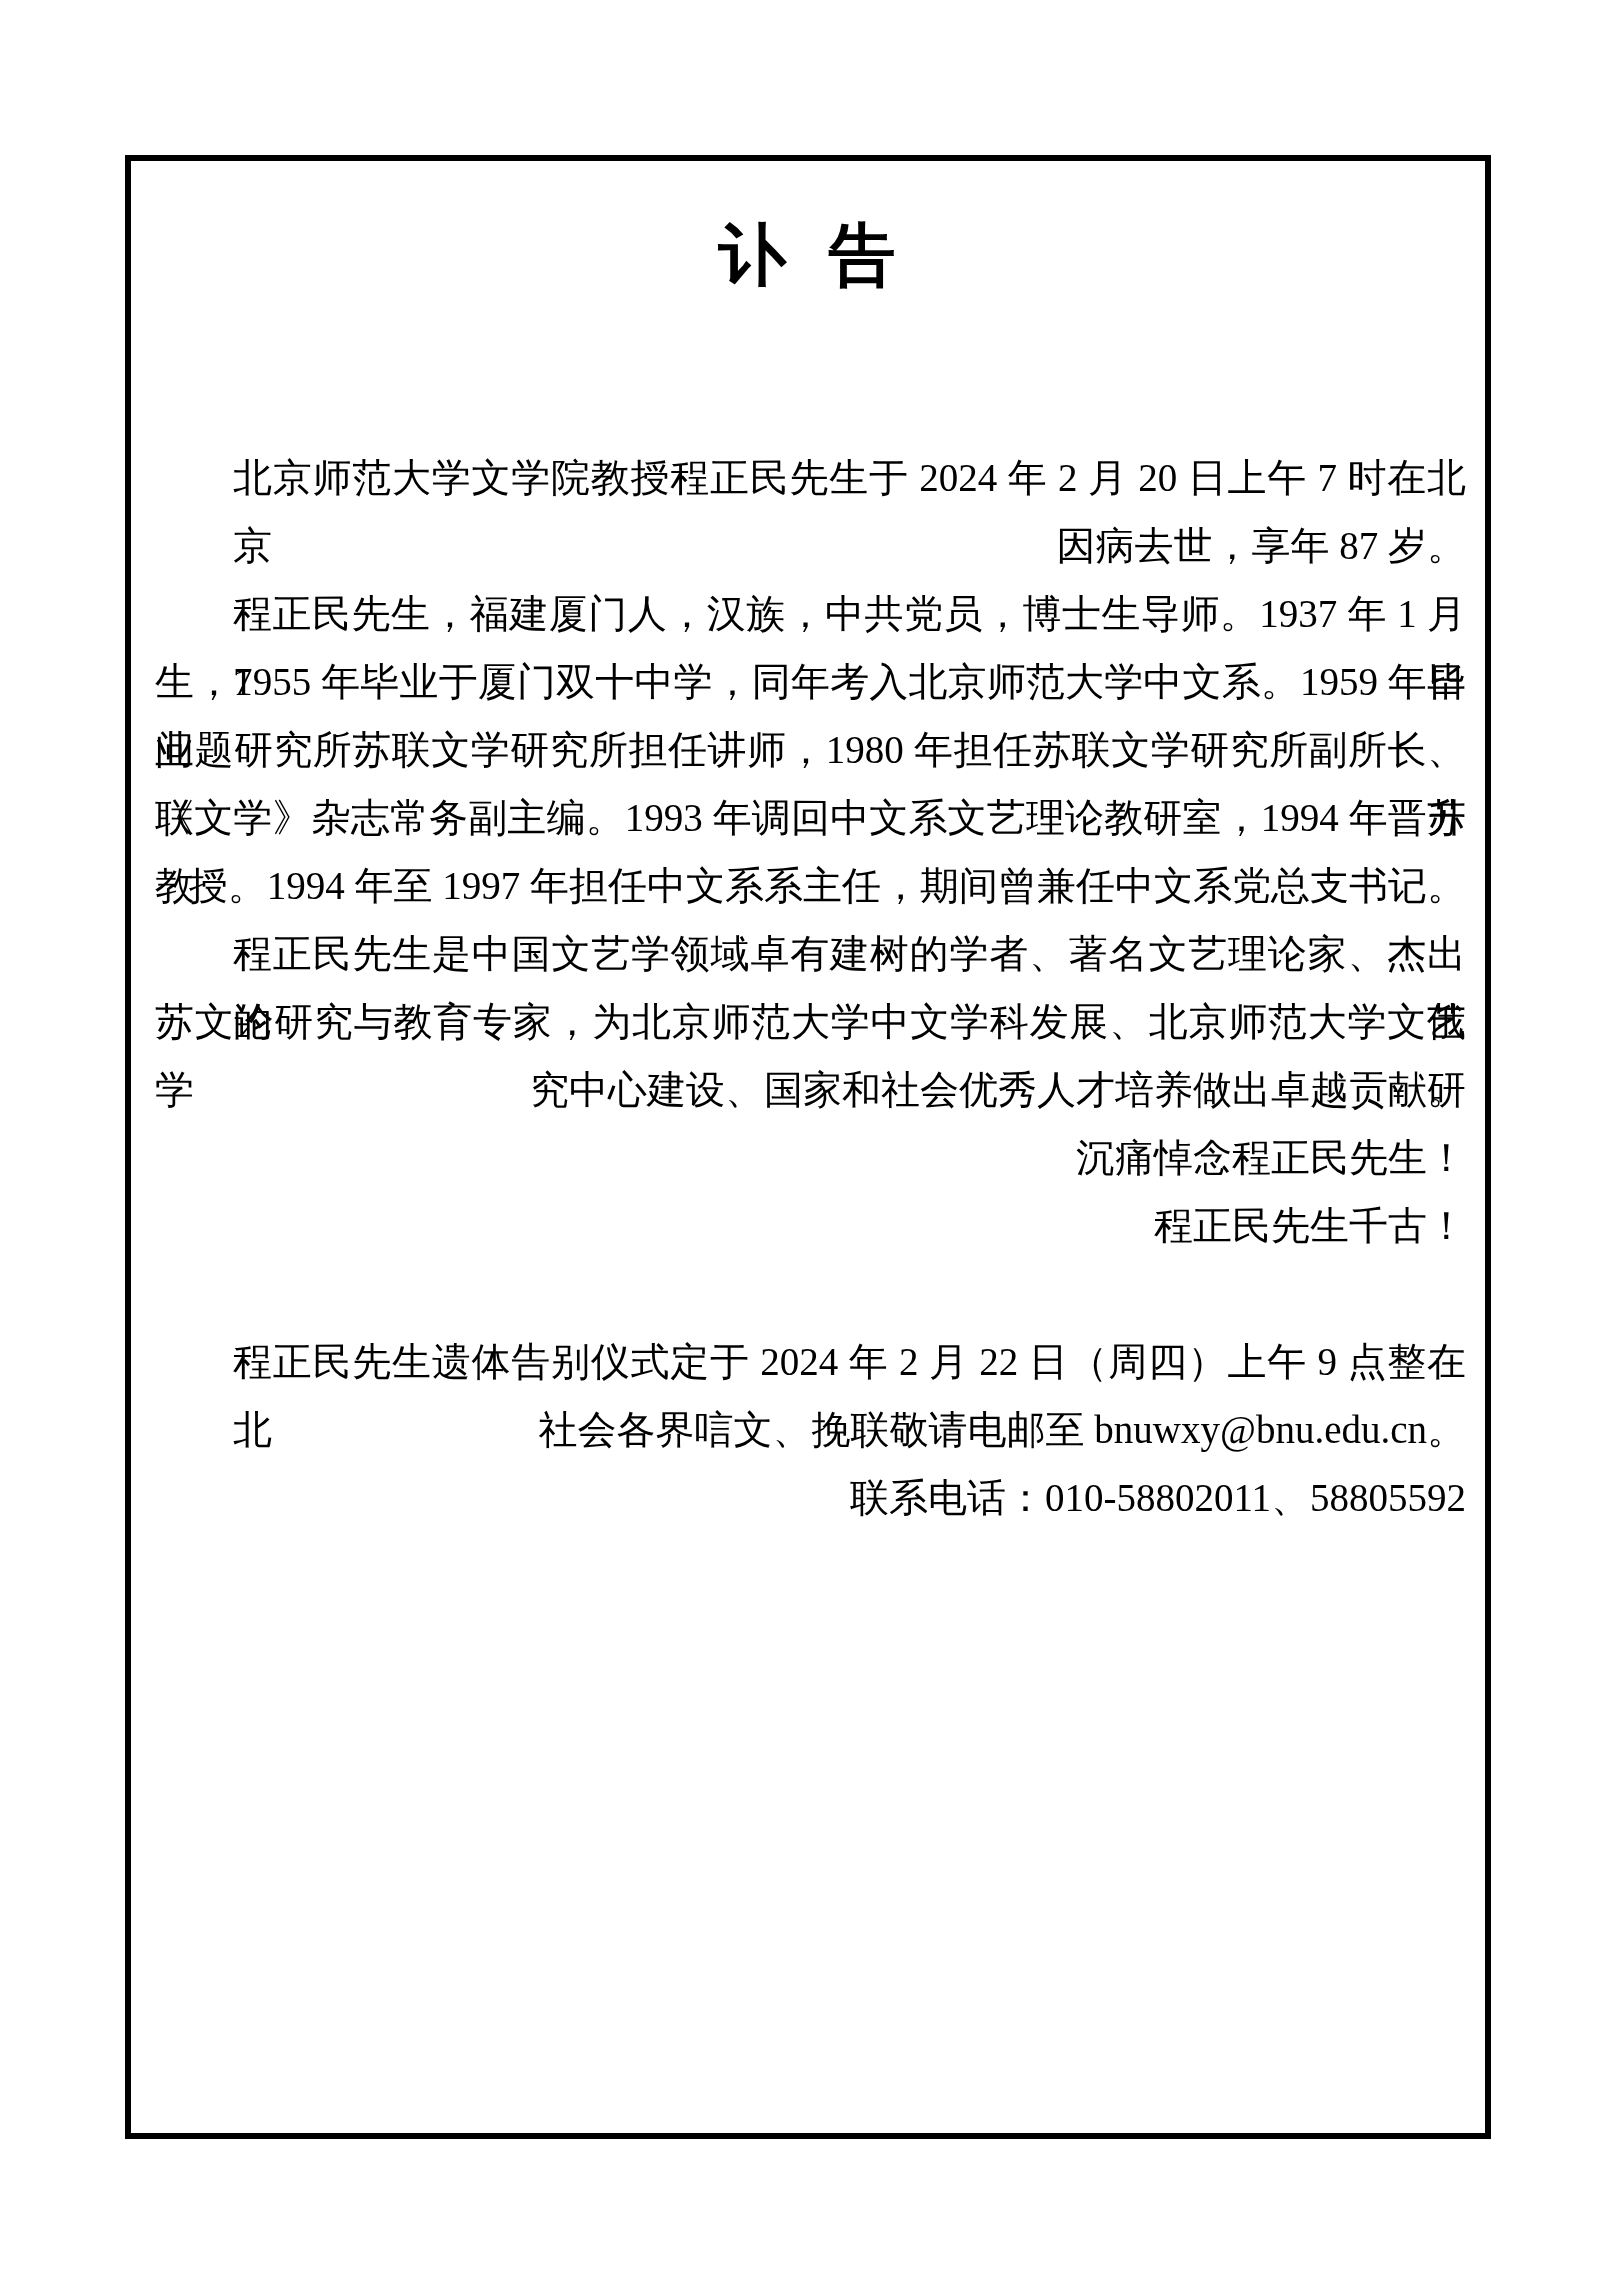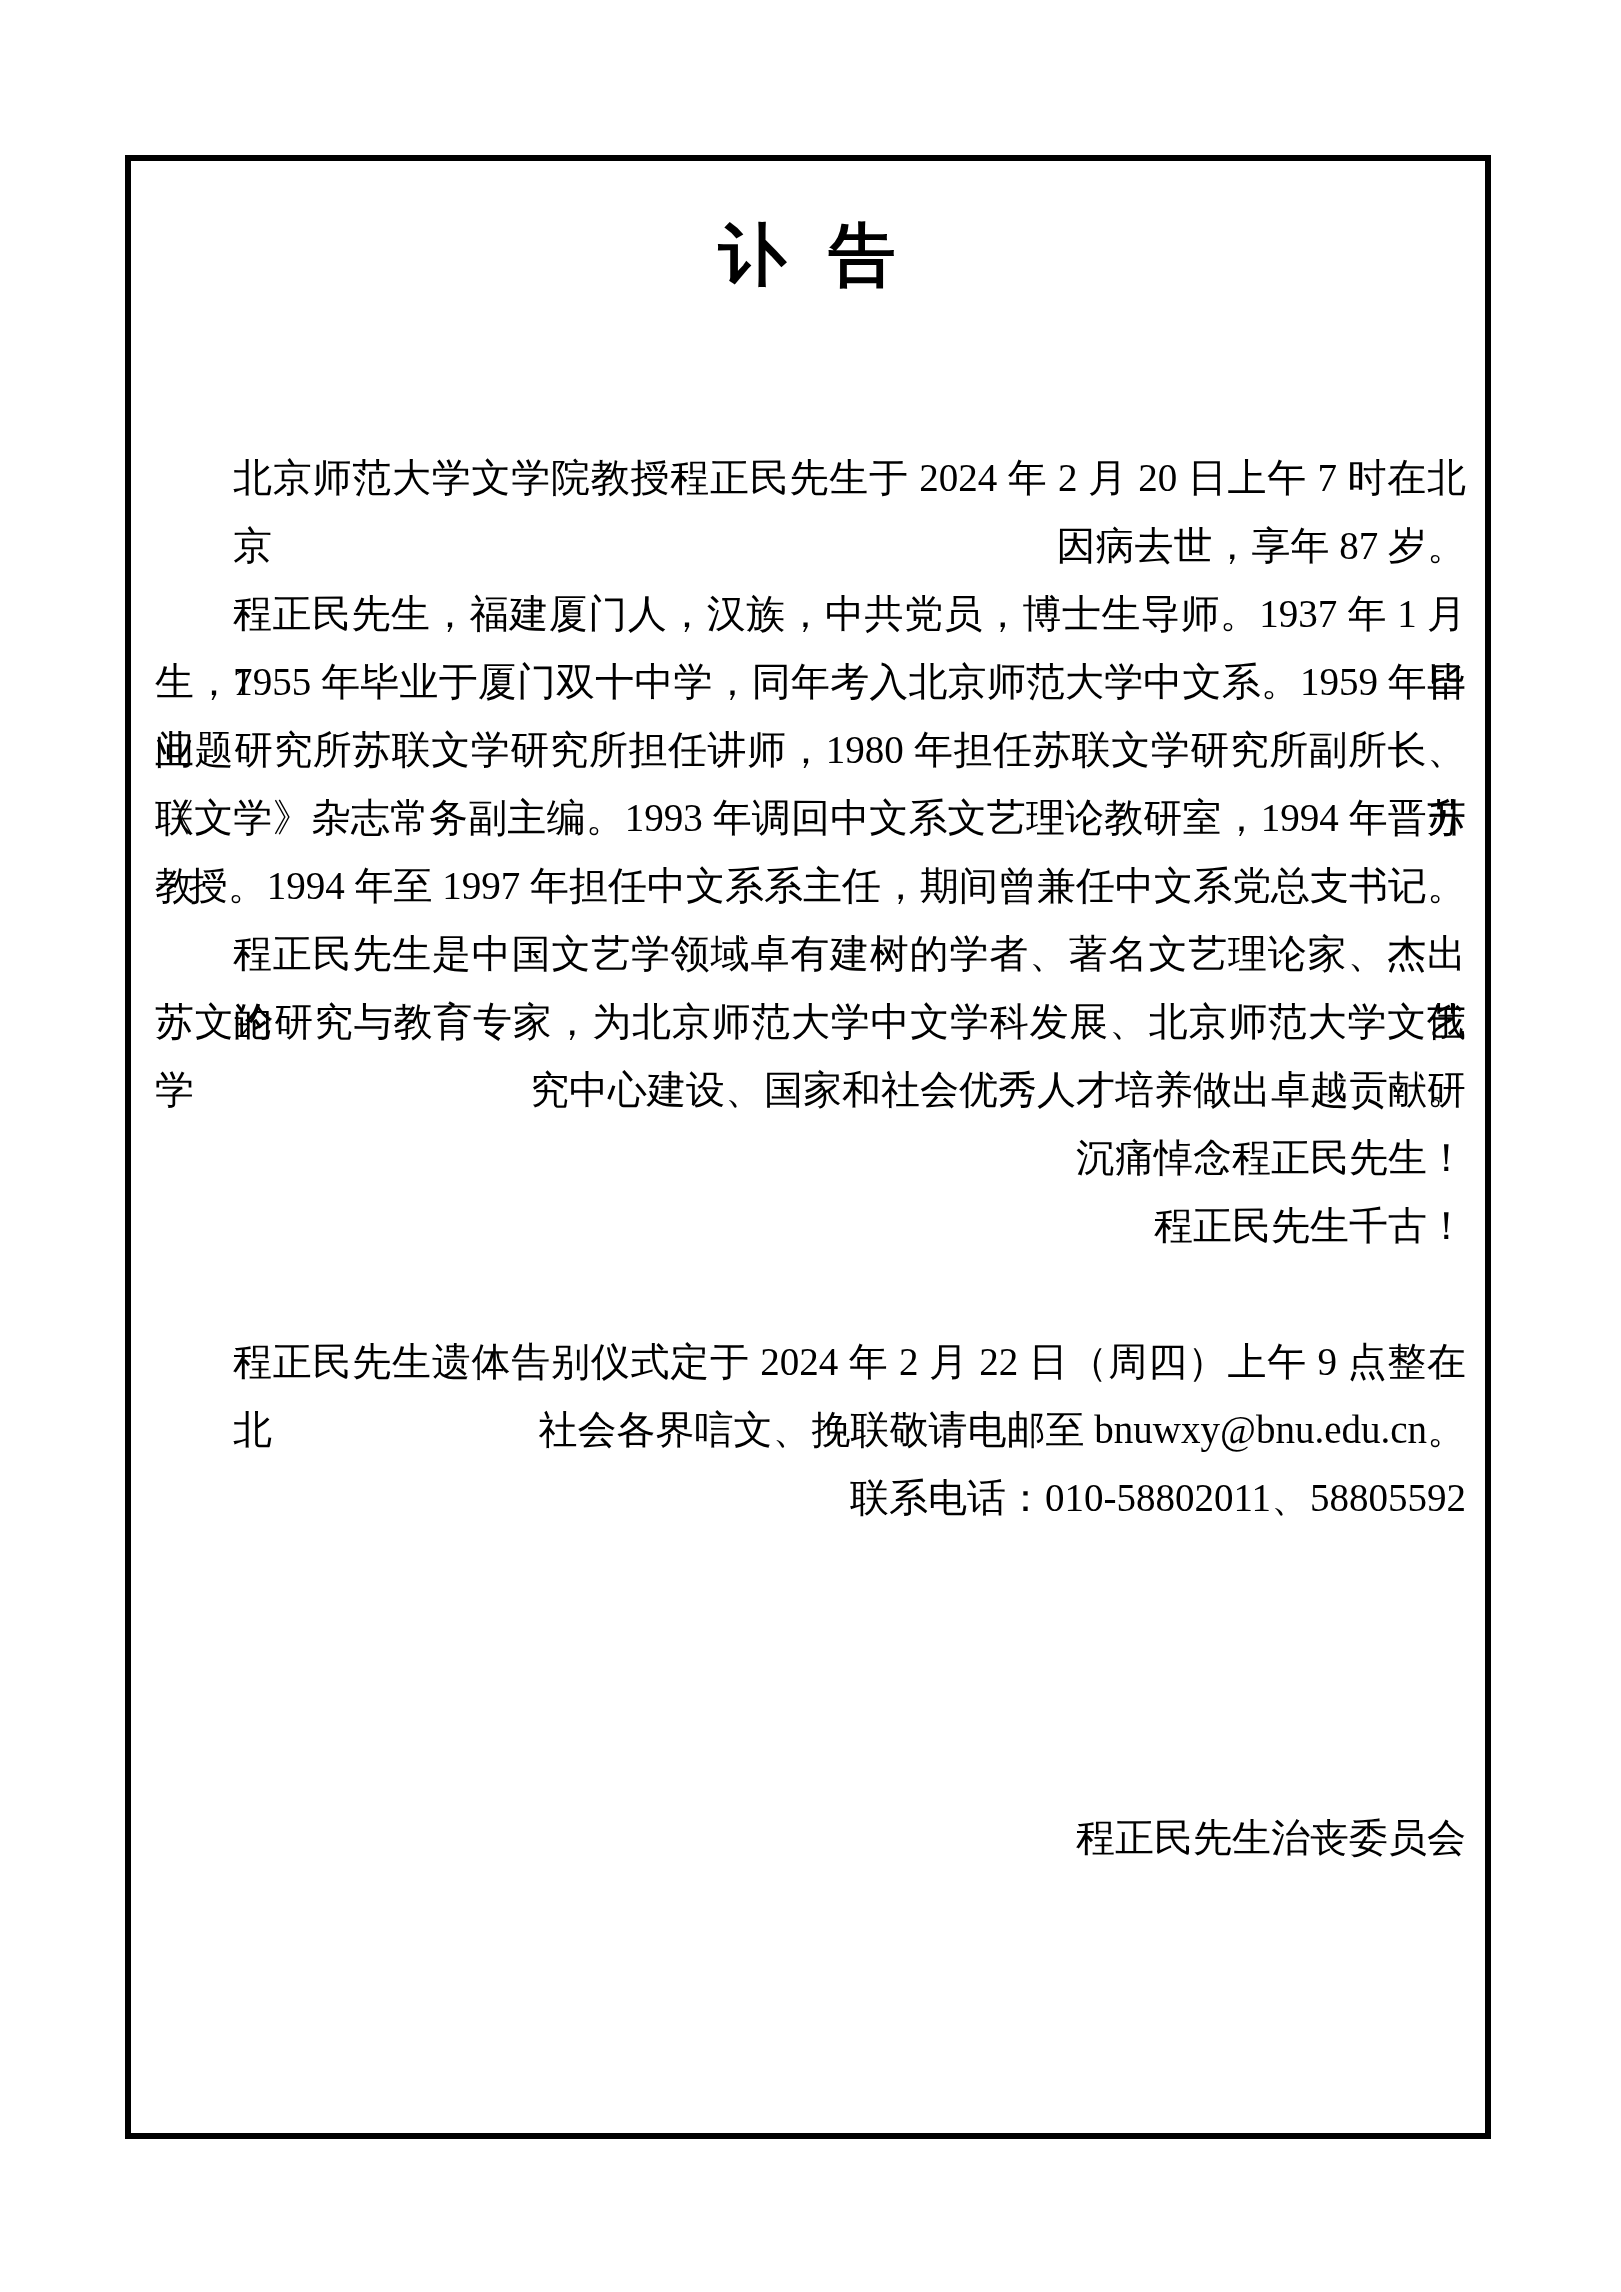--- a/index.html
+++ b/index.html
@@ -83,16 +83,15 @@
       <div class="line indent">沉痛悼念程正民先生！</div>
       <div class="line indent">程正民先生千古！</div>
       <div class="line">&nbsp;</div>
       <div class="line indent justify">程正民先生遗体告别仪式定于 2024 年 2 月 22 日（周四）上午 9 点整在北</div>
       <div class="line indent">社会各界唁文、挽联敬请电邮至 bnuwxy@bnu.edu.cn。</div>
       <div class="line indent">联系电话：010-58802011、58805592</div>
       <div class="line">&nbsp;</div>
       <div class="line">&nbsp;</div>
       <div class="line">&nbsp;</div>
       <div class="line">&nbsp;</div>
-      <div class="line right">程正民先生治丧委员会</div>
     </div>
 </div>
 
 
 </body></html>

